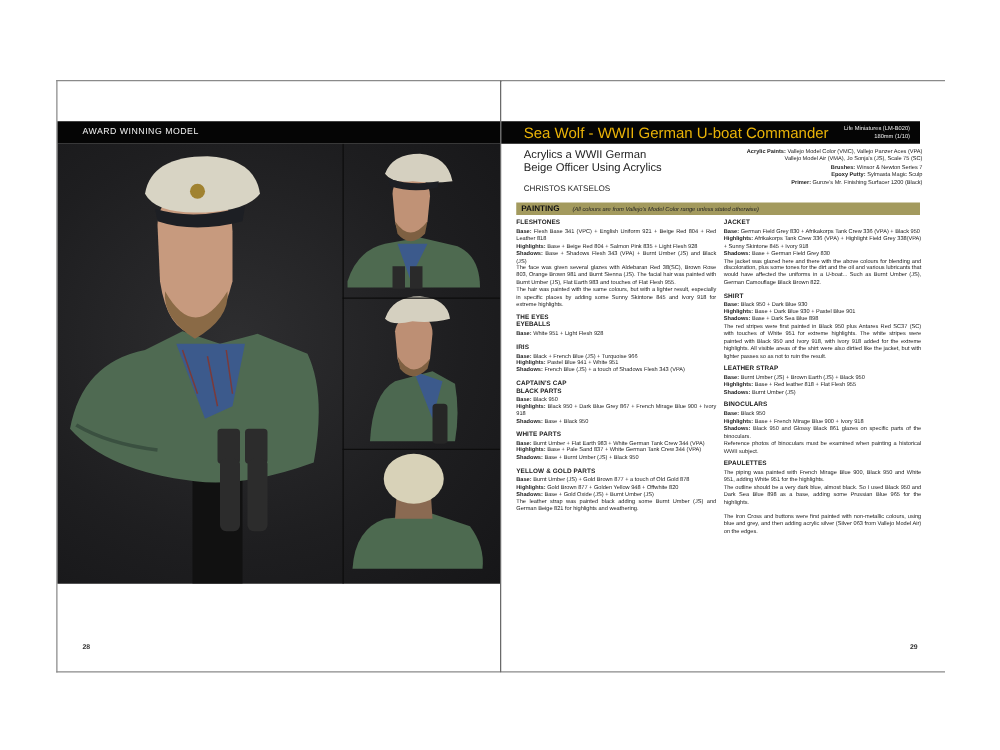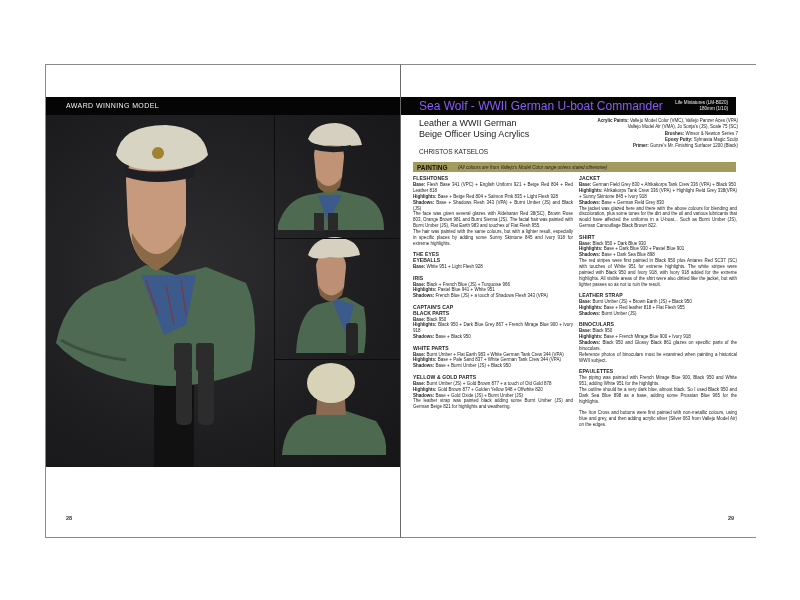--- a/index.html
+++ b/index.html
@@ -11,21 +11,21 @@
   
   .lp-header{position:absolute;left:0;top:32px;width:355px;height:18px;background:#050505;}
   .lp-header span{position:absolute;left:20px;top:5px;color:#f2f2f2;font-size:7px;letter-spacing:0.4px;}
   .photo{position:absolute;left:0;top:50px;width:355px;height:352px;background:radial-gradient(ellipse at 40% 45%,#2e2e30 0%,#1e1e20 60%,#161618 100%);overflow:hidden;}
   .photo .divider-v{position:absolute;left:228px;top:0;width:1px;height:352px;background:#0d0d0d;}
   .photo .divider-h1{position:absolute;left:228px;top:123px;width:127px;height:1px;background:#0d0d0d;}
   .photo .divider-h2{position:absolute;left:228px;top:244px;width:127px;height:1px;background:#0d0d0d;}
   .page-no{position:absolute;font-size:5.5px;color:#333;font-weight:bold;}
   
   .rp-header{position:absolute;left:0;top:32px;width:335px;height:18px;background:#050505;}
-  .rp-title{position:absolute;left:18px;top:2px;color:#8b5cf6;font-size:12px;white-space:nowrap;}
+  .rp-title{position:absolute;left:18px;top:2px;color:#eab308;font-size:12px;white-space:nowrap;}
   .rp-meta{position:absolute;right:8px;top:3px;color:#f0f0f0;font-size:4.6px;text-align:right;line-height:6px;}
   .subtitle{position:absolute;left:18px;top:53px;font-size:9px;line-height:10.5px;color:#222;width:140px;}
   .author{position:absolute;left:18px;top:83px;font-size:6.5px;color:#222;}
   .materials{position:absolute;right:18px;top:53px;font-size:4.5px;line-height:6.3px;text-align:right;color:#222;width:200px;}
   .materials b{font-weight:bold;}
   .painting-bar{position:absolute;left:12px;top:97px;width:323px;height:10px;background:#a39a5e;}
   .painting-bar .pl{position:absolute;left:4px;top:1.5px;font-size:6.5px;font-weight:bold;color:#111;}
   .painting-bar .pn{position:absolute;left:45px;top:2.5px;font-size:4.6px;font-style:italic;color:#222;}
   .col{position:absolute;top:111px;width:160px;font-size:4.5px;line-height:5.9px;color:#222;text-align:justify;}
   .col.c1{left:12px;}
@@ -108,21 +108,21 @@
   <div class="page right">
     <div class="rp-header">
       <div class="rp-title">Sea Wolf - WWII German U-boat Commander</div>
       <div class="rp-meta">
         <div>Life Miniatures (LM-B020)</div>
         <div>180mm (1/10)</div>
       </div>
     </div>
 
     <div class="subtitle">
-      <div>Leather a WWII German</div>
+      <div>Acrylics a WWII German</div>
       <div>Beige Officer Using Acrylics</div>
     </div>
     <div class="author">CHRISTOS KATSELOS</div>
 
     <div class="materials">
       <div><b>Acrylic Paints:</b> <span>Vallejo Model Color (VMC), Vallejo Panzer Aces (VPA)</span></div>
       <div><span>Vallejo Model Air (VMA), Jo Sonja's (JS), Scale 75 (SC)</span></div>
       <div><b>Brushes:</b> <span>Winsor &amp; Newton Series 7</span></div>
       <div><b>Epoxy Putty:</b> <span>Sylmasta Magic Sculp</span></div>
       <div><b>Primer:</b> <span>Gunze's Mr. Finishing Surfacer 1200 (Black)</span></div>

